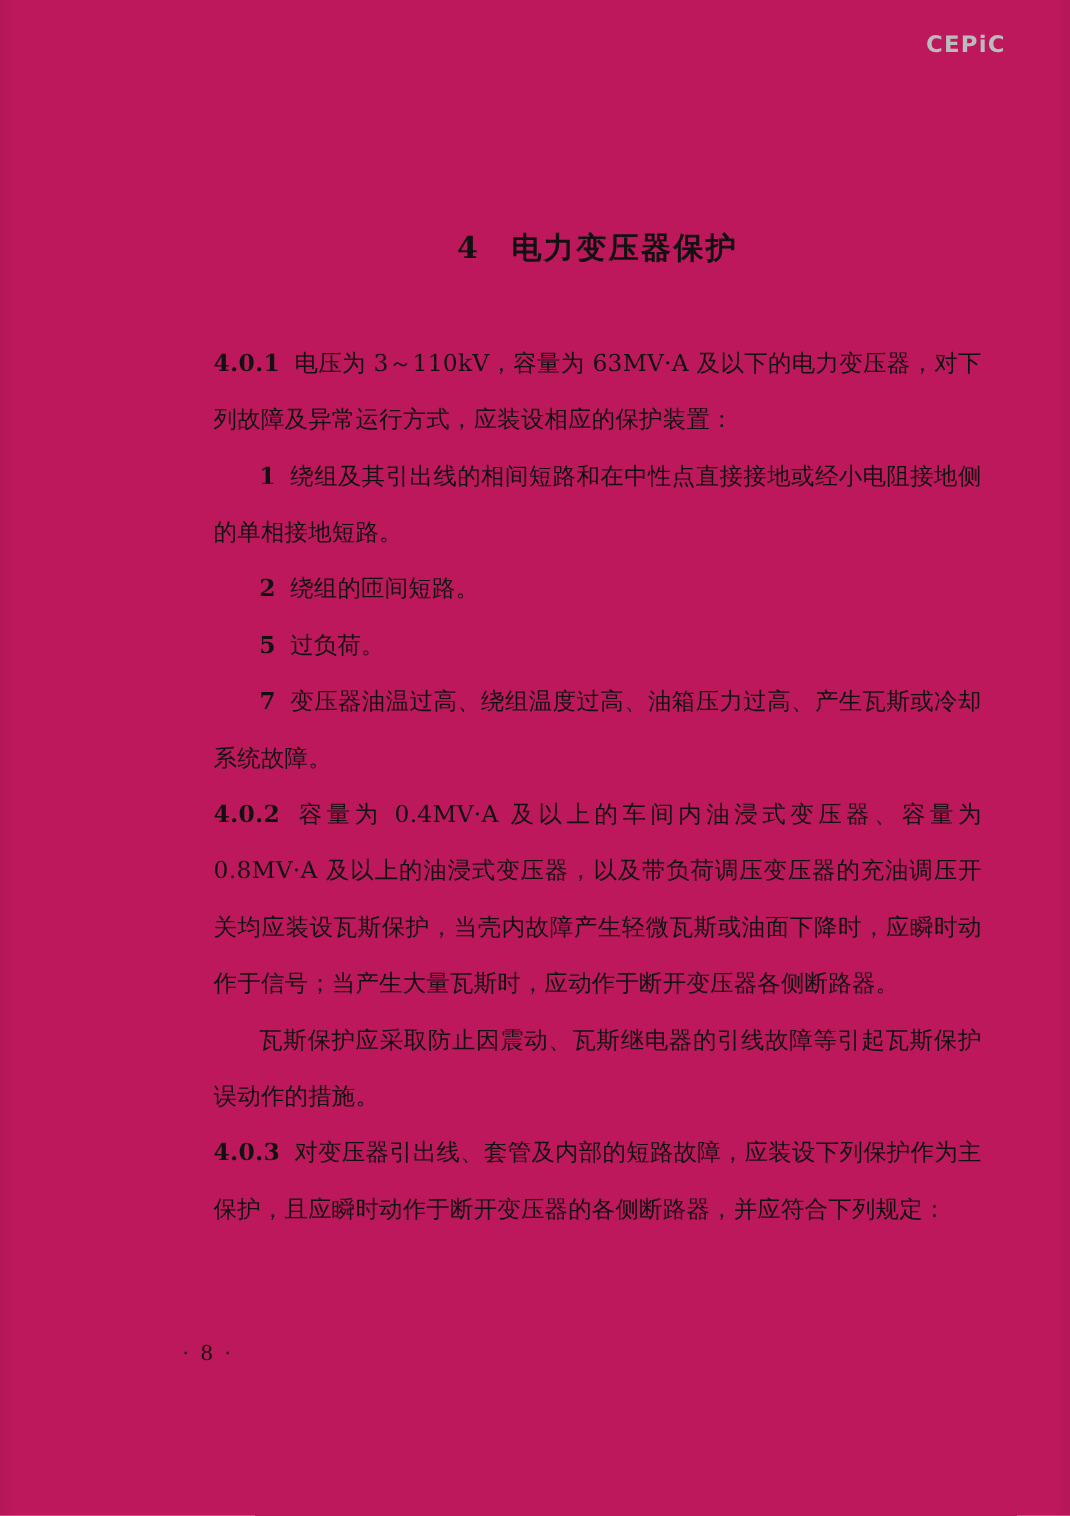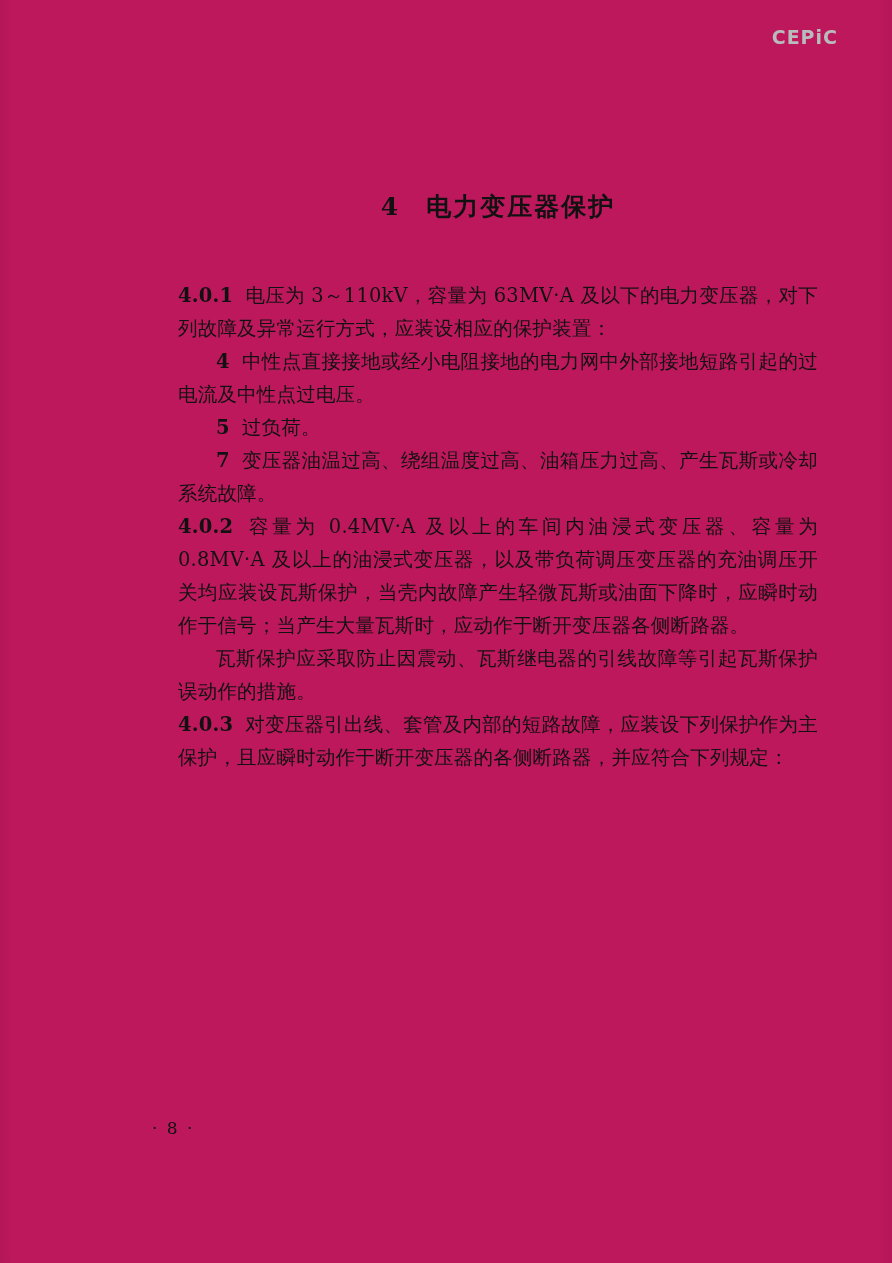--- a/index.html
+++ b/index.html
@@ -65,21 +65,21 @@
     letter-spacing: 2px;
     font-family: "DejaVu Serif", "Liberation Serif", serif;
   }
   h1.chapter-title .num {
     margin-right: 26px;
   }
 
   p {
     margin: 0;
     font-size: 19.5px;
-    line-height: 33px;
+    line-height: 47px;
     text-align: justify;
     text-justify: inter-ideograph;
     letter-spacing: 0.2px;
   }
 
   .clause {
     text-indent: 0;
   }
   .clause .label {
     font-weight: 700;
@@ -114,26 +114,29 @@
   <div class="content">
 
     <h1 class="chapter-title">
       <span class="num">4</span><span>电力变压器保护</span>
     </h1>
 
     <p class="clause">
       <span class="label">4.0.1</span><span>电压为 3～110kV，容量为 63MV·A 及以下的电力变压器，对下列故障及异常运行方式，应装设相应的保护装置：</span>
     </p>
 
+    <p class="item">
+      <span class="label">1</span><span>绕组及其引出线的相间短路和在中性点直接接地或经小电阻接地侧的单相接地短路。</span>
+    </p>
+
+    <p class="item">
+      <span class="label">2</span><span>绕组的匝间短路。</span>
+    </p>
 
 
-
-    <p class="item">
-      <span class="label">4</span><span>中性点直接接地或经小电阻接地的电力网中外部接地短路引起的过电流及中性点过电压。</span>
-    </p>
 
     <p class="item">
       <span class="label">5</span><span>过负荷。</span>
     </p>
 
 
     <p class="item">
       <span class="label">7</span><span>变压器油温过高、绕组温度过高、油箱压力过高、产生瓦斯或冷却系统故障。</span>
     </p>
 

